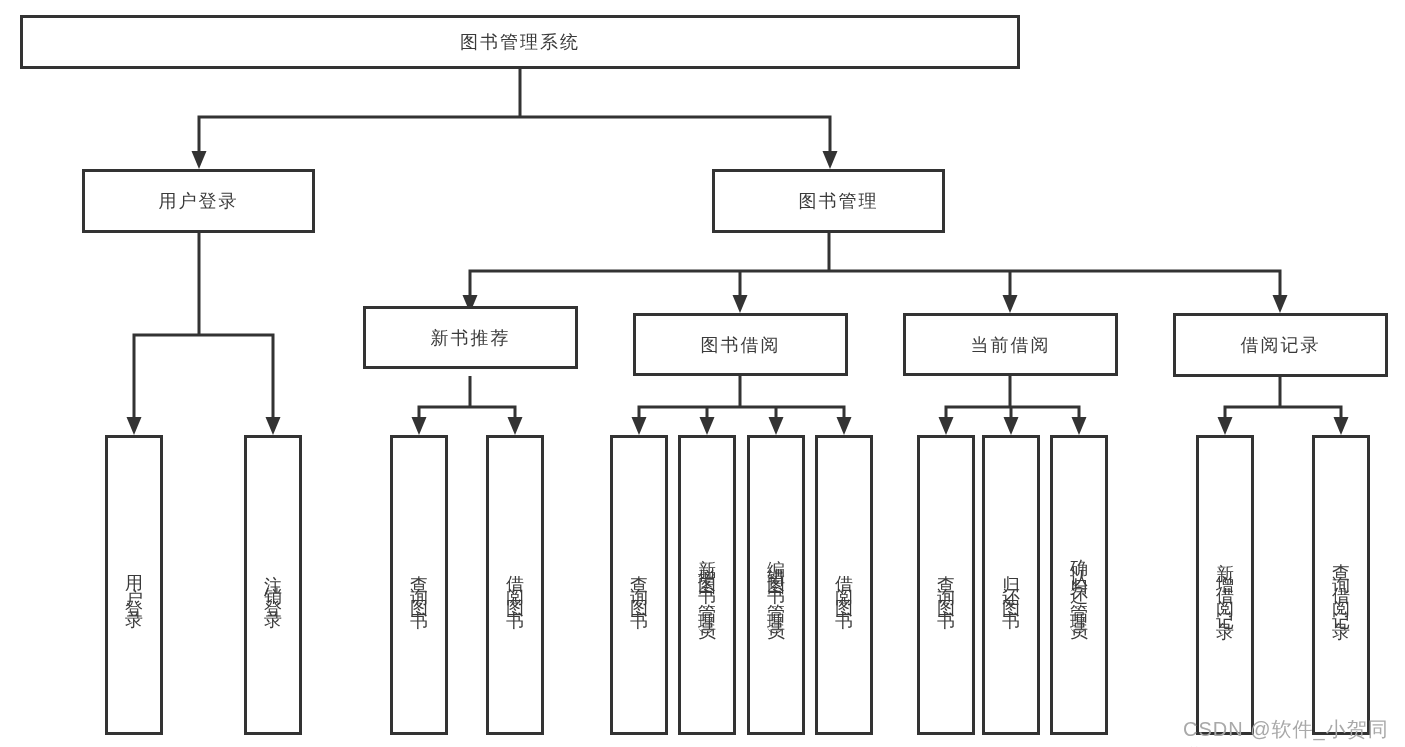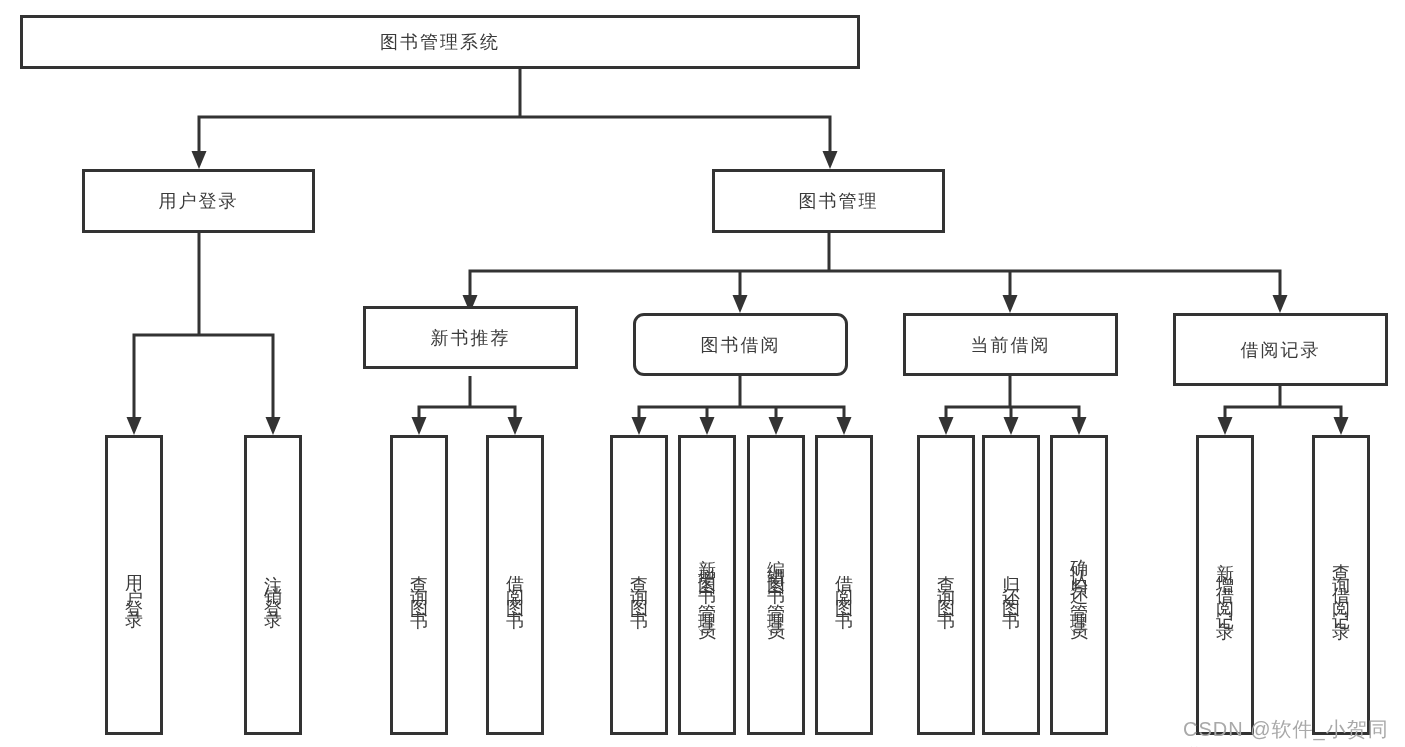--- a/index.html
+++ b/index.html
@@ -81,29 +81,29 @@
         <polygon points="768.5,417 783.5,417 776,435"></polygon>
         <polygon points="836.5,417 851.5,417 844,435"></polygon>
         <polygon points="938.5,417 953.5,417 946,435"></polygon>
         <polygon points="1003.5,417 1018.5,417 1011,435"></polygon>
         <polygon points="1071.5,417 1086.5,417 1079,435"></polygon>
         <polygon points="1217.5,417 1232.5,417 1225,435"></polygon>
         <polygon points="1333.5,417 1348.5,417 1341,435"></polygon>
       </g>
   </svg>
 
-  <div class="box" style="left:20px;top:15px;width:840px;height:54px;">图书管理系统</div>
+  <div class="box" style="left:20px;top:15px;width:1000px;height:54px;">图书管理系统</div>
 
   <div class="box" style="left:82px;top:169px;width:233px;height:64px;">用户登录</div>
   <div class="box" style="left:712px;top:169px;width:233px;height:64px;padding-left:20px;">图书管理</div>
 
   <div class="box" style="left:363px;top:306px;width:215px;height:63px;">新书推荐</div>
-  <div class="box" style="left:633px;top:313px;width:215px;height:63px;border-radius:11px;">图书借阅</div>
+  <div class="box" style="left:633px;top:313px;width:215px;height:63px;">图书借阅</div>
   <div class="box" style="left:903px;top:313px;width:215px;height:63px;">当前借阅</div>
-  <div class="box" style="left:1173px;top:313px;width:215px;height:73px;">借阅记录</div>
+  <div class="box" style="left:1173px;top:313px;width:215px;height:64px;">借阅记录</div>
 
   <div class="box leaf" style="left:105px;top:435px;width:58px;height:300px;">用户登录</div>
   <div class="box leaf" style="left:244px;top:435px;width:58px;height:300px;">注销登录</div>
 
   <div class="box leaf" style="left:390px;top:435px;width:58px;height:300px;">查询图书</div>
   <div class="box leaf" style="left:486px;top:435px;width:58px;height:300px;">借阅图书</div>
 
   <div class="box leaf" style="left:610px;top:435px;width:58px;height:300px;">查询图书</div>
   <div class="box leaf long" style="left:678px;top:435px;width:58px;height:300px;">新增图书（管理员）</div>
   <div class="box leaf long" style="left:747px;top:435px;width:58px;height:300px;">编辑图书（管理员）</div>

